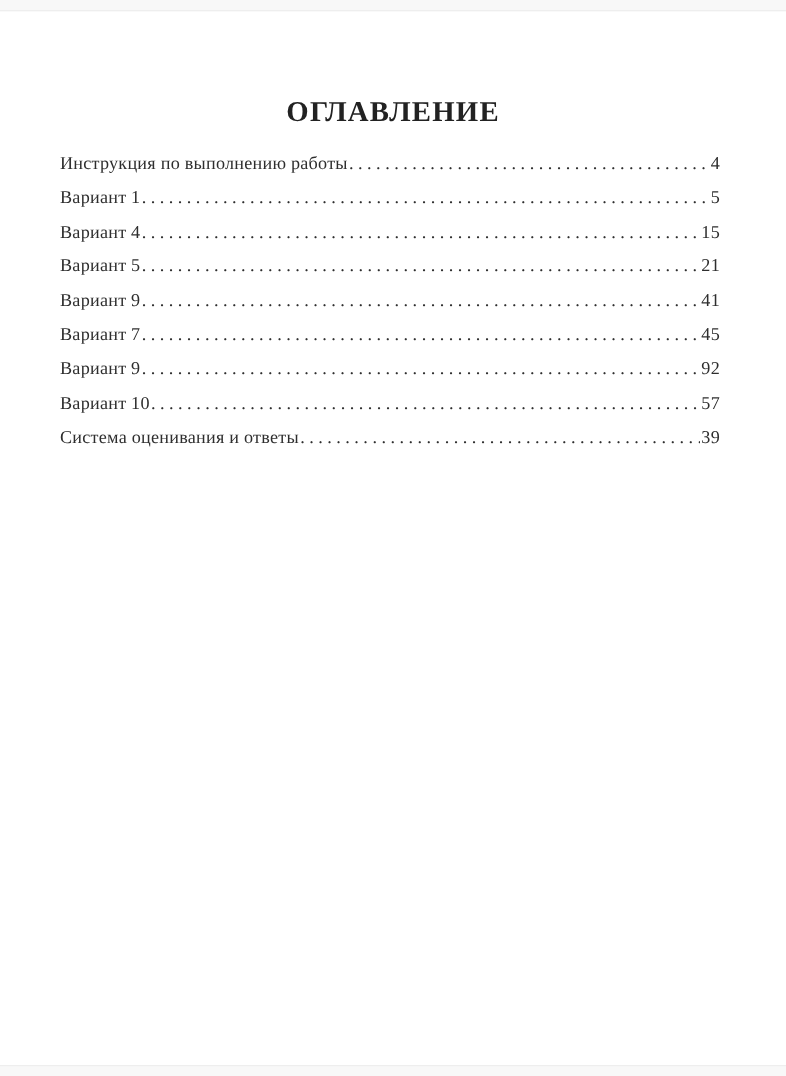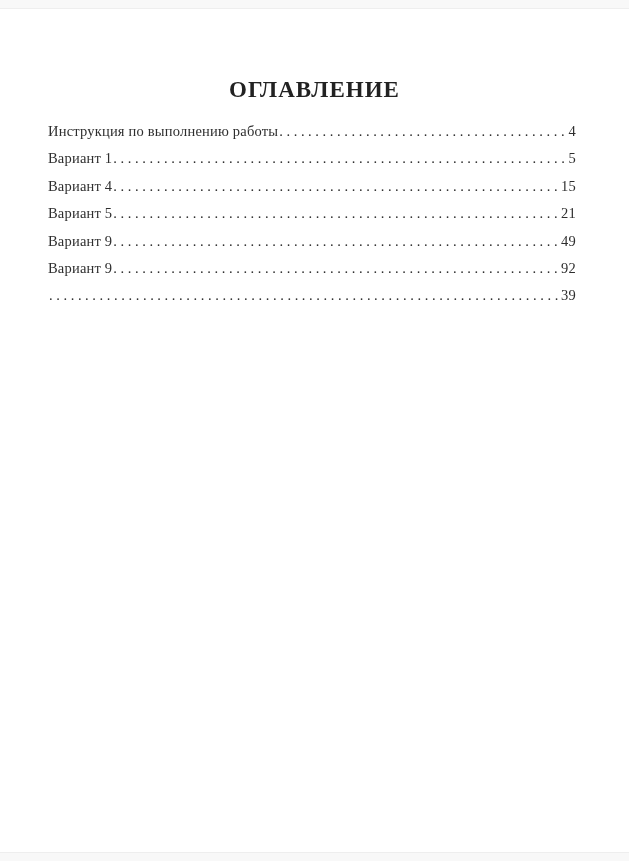--- a/index.html
+++ b/index.html
@@ -106,32 +106,43 @@
 
   <div class="toc-row">
     <span class="toc-label">Вариант 5</span>
     <span class="toc-leader"></span>
     <span class="toc-page">21</span>
   </div>
 
   <div class="toc-row">
     <span class="toc-label">Вариант 9</span>
     <span class="toc-leader"></span>
-    <span class="toc-page">49</span>
+    <span class="toc-page">41</span>
   </div>
 
+  <div class="toc-row">
+    <span class="toc-label">Вариант 7</span>
+    <span class="toc-leader"></span>
+    <span class="toc-page">45</span>
+  </div>
 
 
   <div class="toc-row">
     <span class="toc-label">Вариант 9</span>
     <span class="toc-leader"></span>
     <span class="toc-page">92</span>
   </div>
 
+  <div class="toc-row">
+    <span class="toc-label">Вариант 10</span>
+    <span class="toc-leader"></span>
+    <span class="toc-page">57</span>
+  </div>
 
   <div class="toc-row">
+    <span class="toc-label">Система оценивания и ответы</span>
     <span class="toc-leader"></span>
     <span class="toc-page">39</span>
   </div>
 </div>
 
   <div class="edge-bottom"></div>
 </div>
 
 </body></html>

